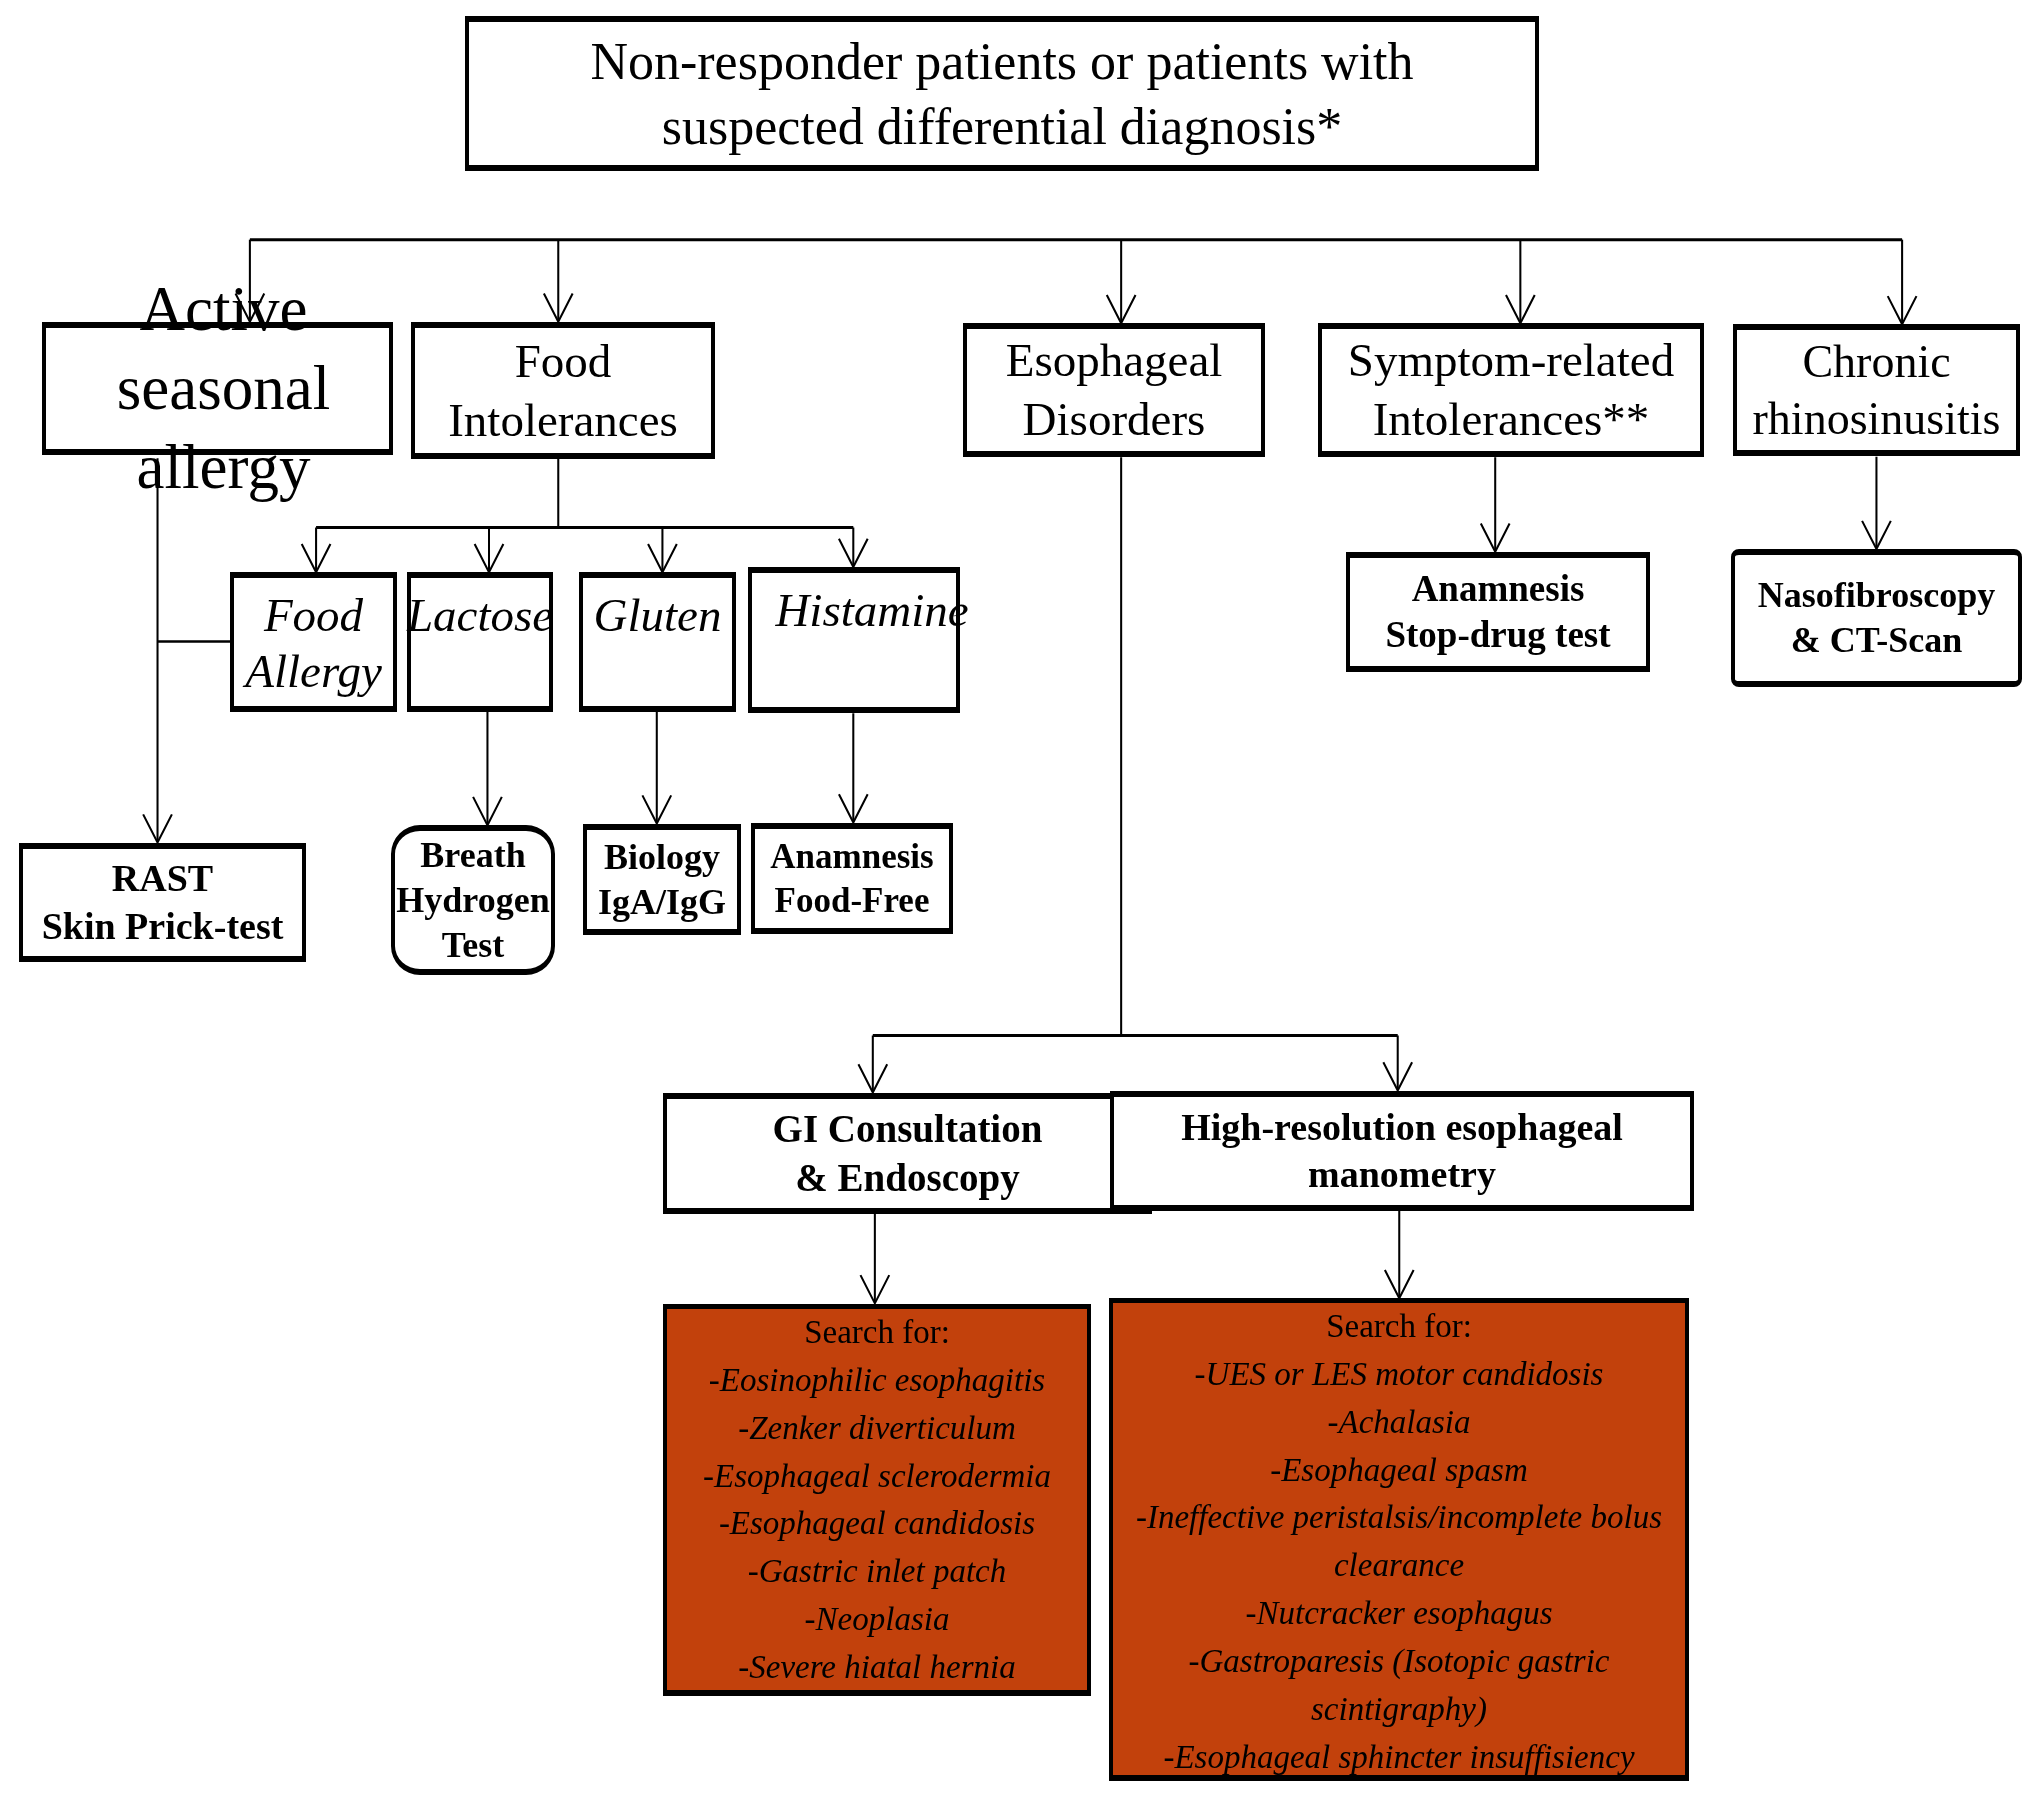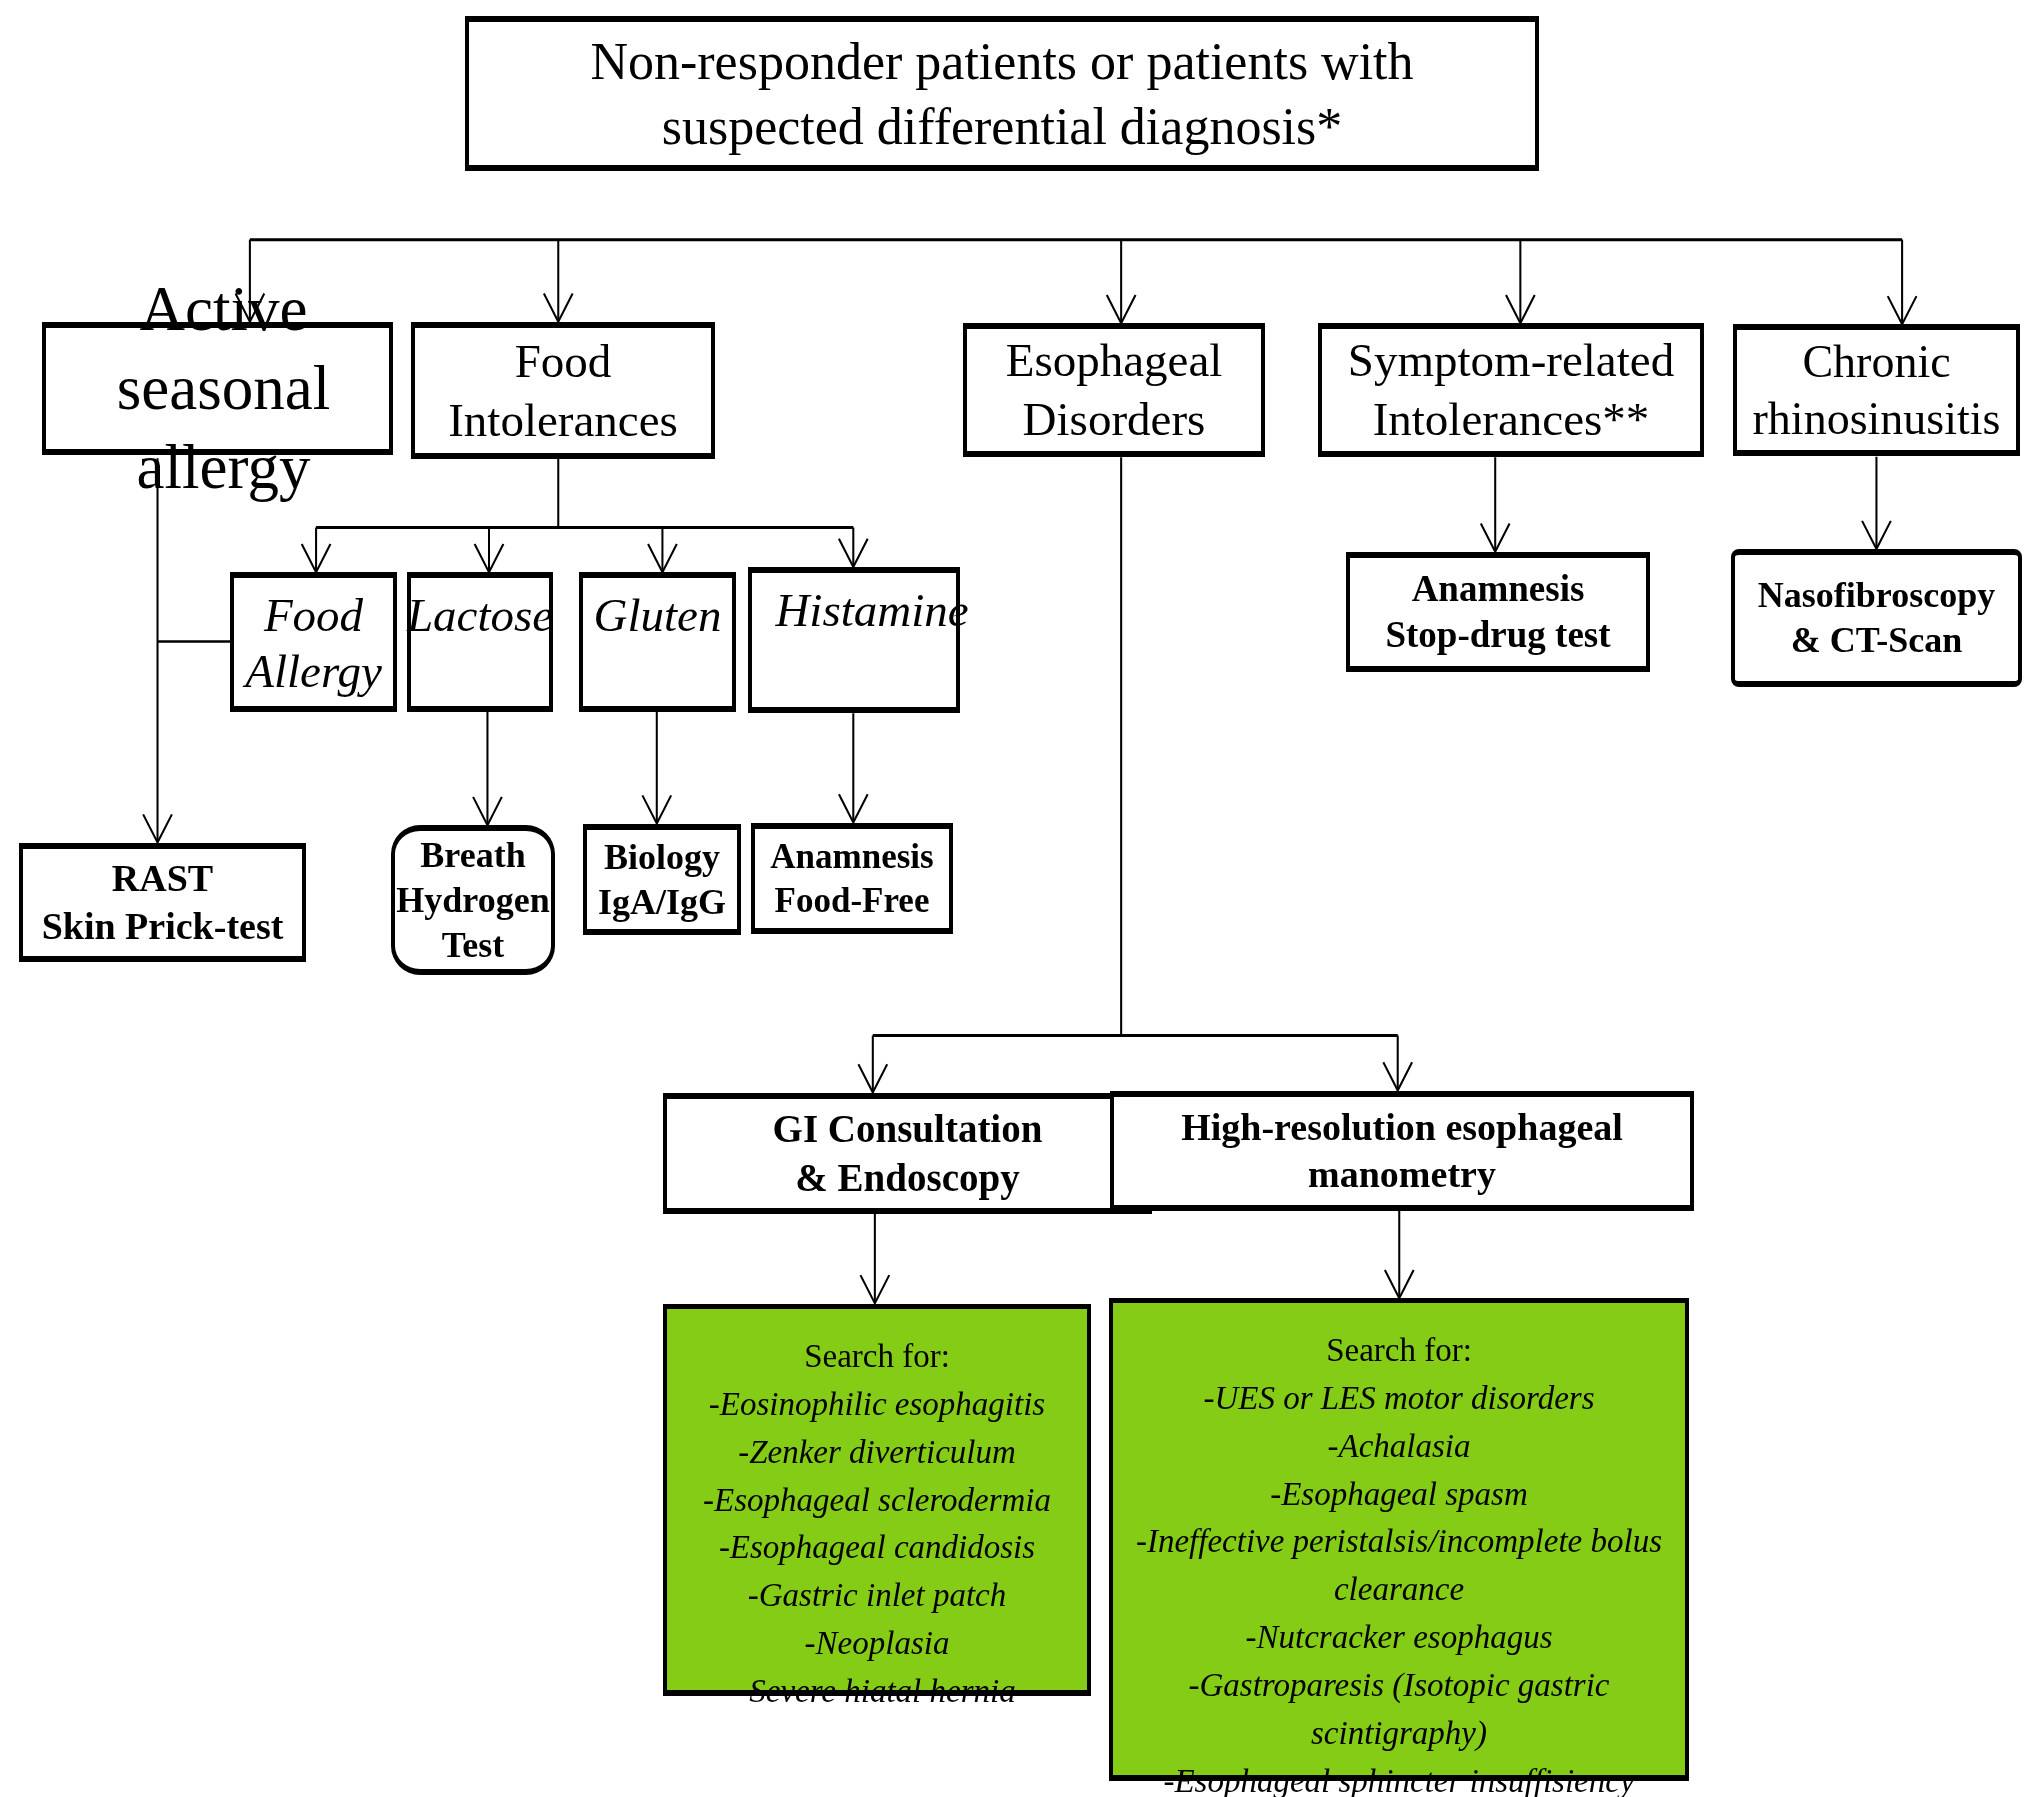--- a/index.html
+++ b/index.html
@@ -51,26 +51,26 @@
     font-style: italic;
     justify-content: flex-start;
     padding-top: 10.3px;
     line-height: 1.18;
   }
   .bold { font-weight: bold; }
 
   .search {
     position: absolute;
     box-sizing: border-box;
-    background: #84cc16;
+    background: #c2410c;
     border: 4.1px solid #000000;
     border-top-width: 5.1px;
     border-bottom-width: 6.7px;
     text-align: center;
-    padding-top: 24px;
+    padding-top: 0;
   }
   .search-header {
     font-size: 33px;
     line-height: 1.45;
   }
   .search-item {
     font-style: italic;
     font-size: 33px;
     line-height: 1.45;
   }
@@ -216,21 +216,21 @@
         <div class="search-item">-Esophageal candidosis</div>
         <div class="search-item">-Gastric inlet patch</div>
         <div class="search-item">-Neoplasia</div>
         <div class="search-item">-Severe hiatal hernia</div>
       </div>
   </div>
 
   <div class="search" style="left:1109px; top:1298px; width:580px; height:483px;">
     <div class="search-header">Search for:</div>
     <div>
-        <div class="search-item">-UES or LES motor disorders</div>
+        <div class="search-item">-UES or LES motor candidosis</div>
         <div class="search-item">-Achalasia</div>
         <div class="search-item">-Esophageal spasm</div>
         <div class="search-item">-Ineffective peristalsis/incomplete bolus clearance</div>
         <div class="search-item">-Nutcracker esophagus</div>
         <div class="search-item">-Gastroparesis (Isotopic gastric scintigraphy)</div>
         <div class="search-item">-Esophageal sphincter insuffisiency</div>
       </div>
   </div>
 
 </div>

